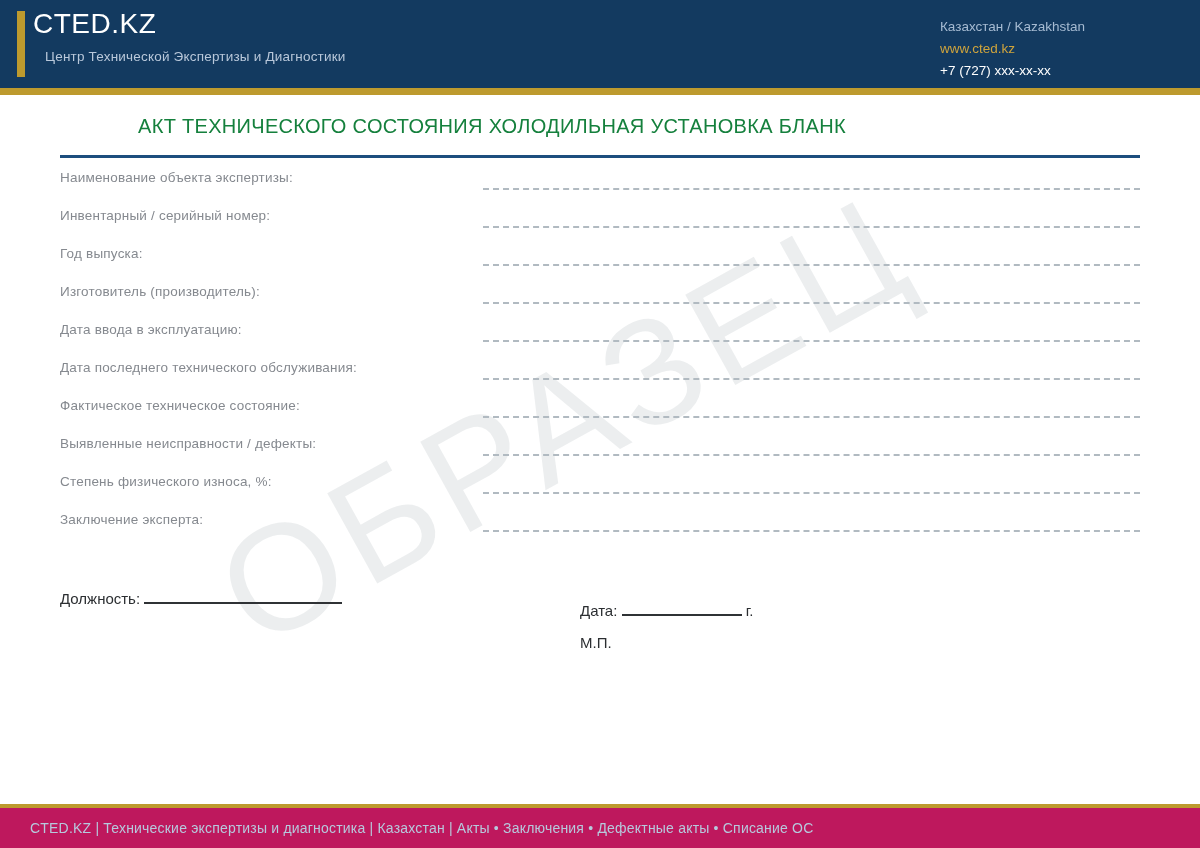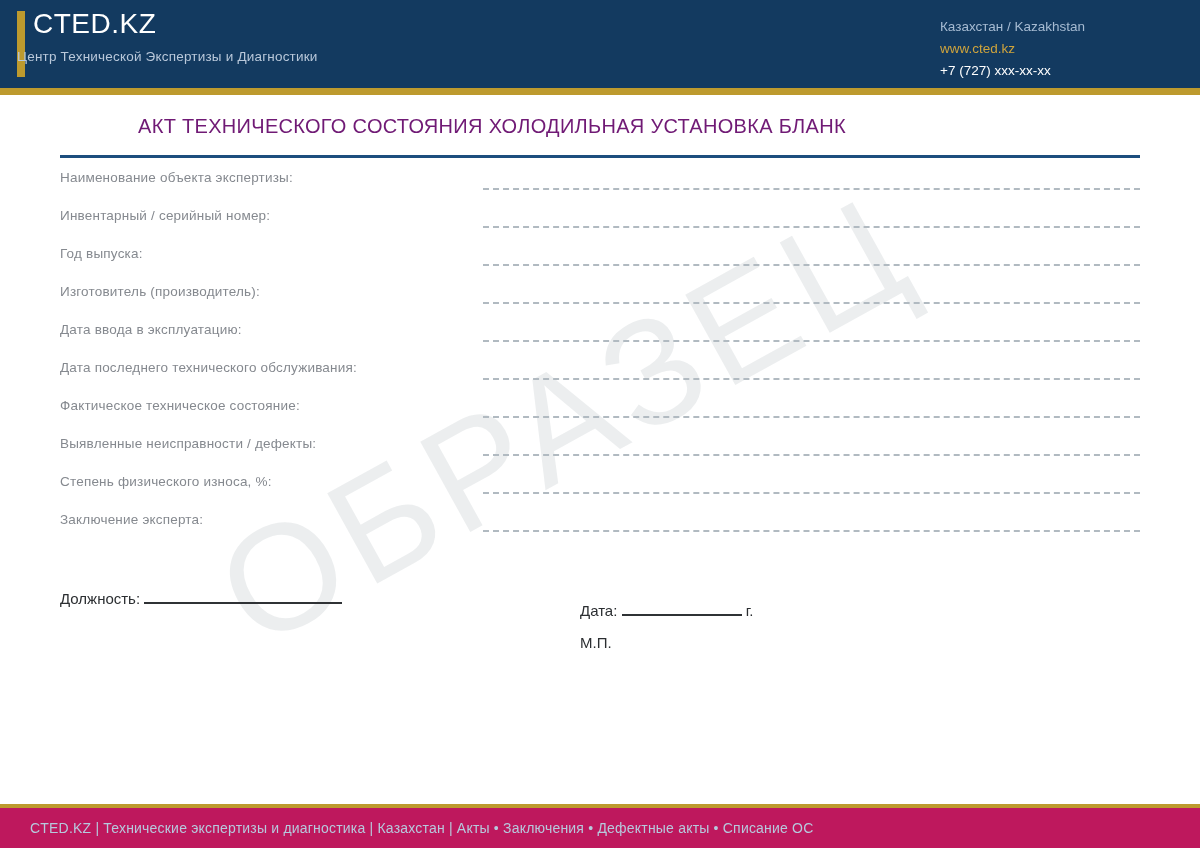--- a/index.html
+++ b/index.html
@@ -6,28 +6,28 @@
   html,body { background:#ffffff; }
   body { font-family:"Liberation Sans", sans-serif; width:1200px; height:848px; position:relative; overflow:hidden; }
 
   .page { position:absolute; inset:0; background:#ffffff; }
 
   
   .header { position:absolute; top:0; left:0; width:1200px; height:88px; background:#133a60; }
   .header-gold-strip { position:absolute; top:88px; left:0; width:1200px; height:7px; background:#bd9a2e; }
   .brand-bar { position:absolute; left:17px; top:11px; width:8px; height:66px; background:#bd9a2e; }
   .logo { position:absolute; left:33px; top:8px; font-size:28px; font-weight:400; color:#ffffff; letter-spacing:0.5px; }
-  .subtitle { position:absolute; left:17px; top:49px; font-size:13.5px; color:#b9c8da; letter-spacing:0.2px; }
+  .subtitle { position:absolute; left:45px; top:49px; font-size:13.5px; color:#b9c8da; letter-spacing:0.2px; }
   .header-right { position:absolute; left:940px; top:16px; font-size:13.5px; line-height:22px; }
   .header-region { color:#a6bbd2; }
   .header-site { color:#cfa43c; cursor:pointer; }
   .header-phone { color:#ffffff; }
 
   
-  .doc-title { position:absolute; top:115px; left:0; width:984px; text-align:center; font-size:20px; color:#701a75; letter-spacing:0.3px; }
+  .doc-title { position:absolute; top:115px; left:0; width:984px; text-align:center; font-size:20px; color:#15803d; letter-spacing:0.3px; }
   .title-rule { position:absolute; top:155px; left:60px; width:1080px; height:3px; background:#1d4e7e; }
 
   
   .form-area { position:absolute; top:166px; left:60px; width:1080px; z-index:1; }
   .form-row { position:relative; height:38px; }
   .form-label { position:absolute; left:0; top:4px; font-size:13.5px; color:#85898f; letter-spacing:0.2px; }
   .form-line { position:absolute; left:423px; right:0; top:22px; border-top:2px dashed #b1bac1; }
 
   
   .watermark { position:absolute; left:180px; top:255px; width:770px; height:330px;

